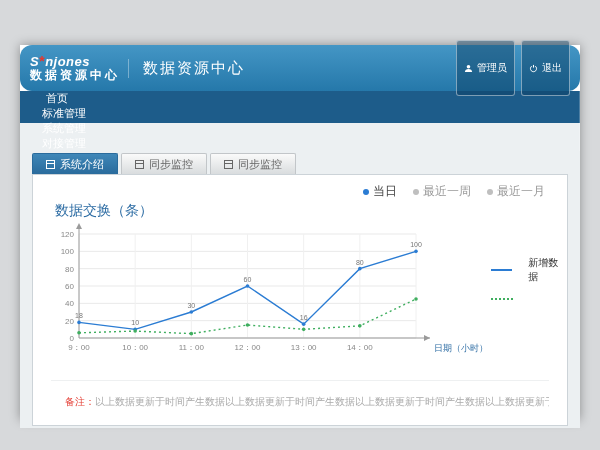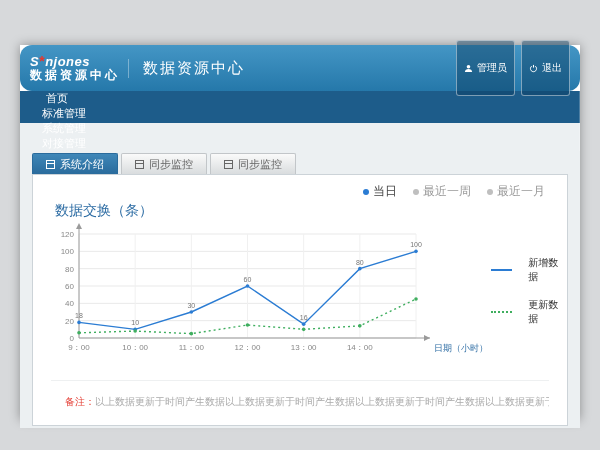--- a/index.html
+++ b/index.html
@@ -186,21 +186,20 @@
               <circle cx="314.8333333333333" cy="103.86666666666667" r="1.8" fill="#3fae5f"></circle>
               <circle cx="371" cy="77" r="1.8" fill="#3fae5f"></circle>
             </svg>
           <div class="series-legend">
             <div class="srow">
               <span class="lsample"></span>
               <span>新增数据</span>
             </div>
             <div class="srow">
               <span class="lsample dotted"></span>
-              <span>更新数据</span>
             </div>
           </div>
         </div>
 
         <div class="note">
           <span class="pre">备注：</span><span>以上数据更新于时间产生数据以上数据更新于时间产生数据以上数据更新于时间产生数据以上数据更新于时间产生数据以上数据更新于</span>
         </div>
       </div>
     </div>
 

